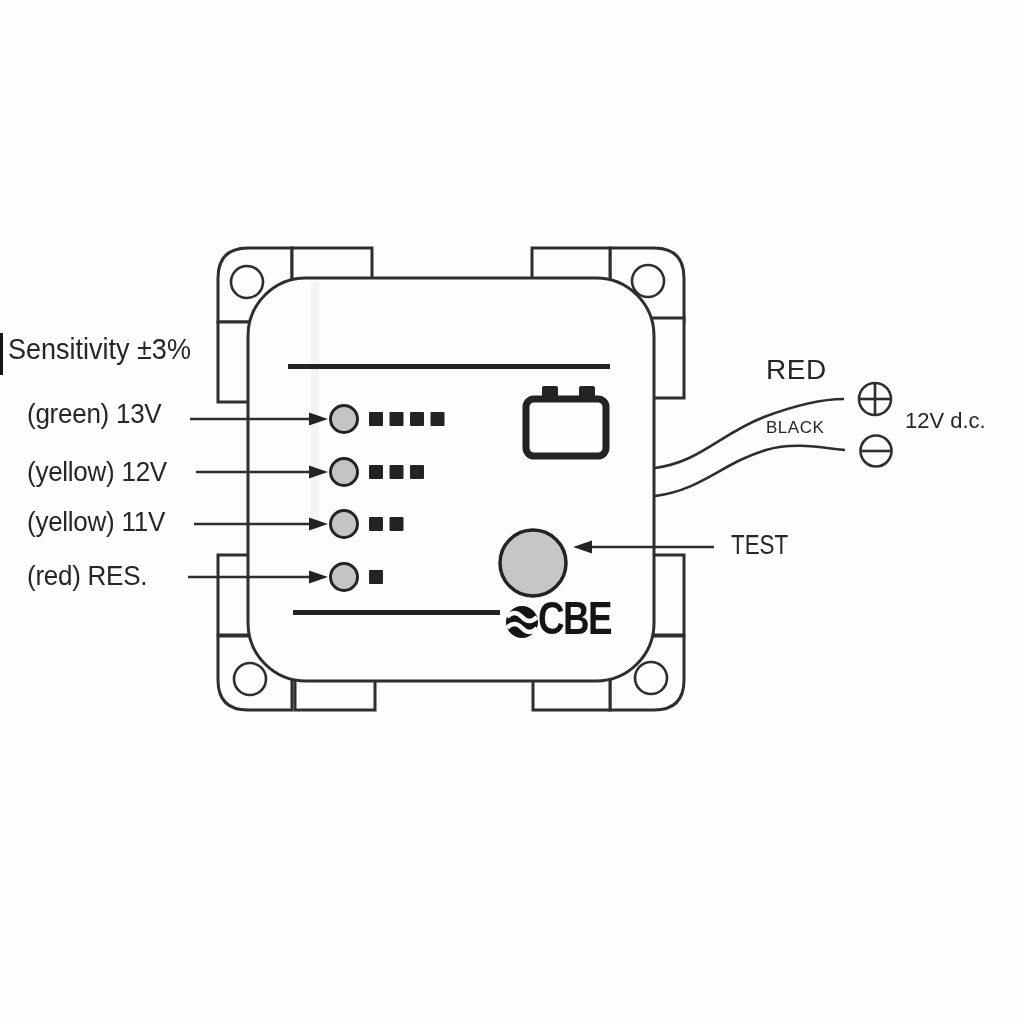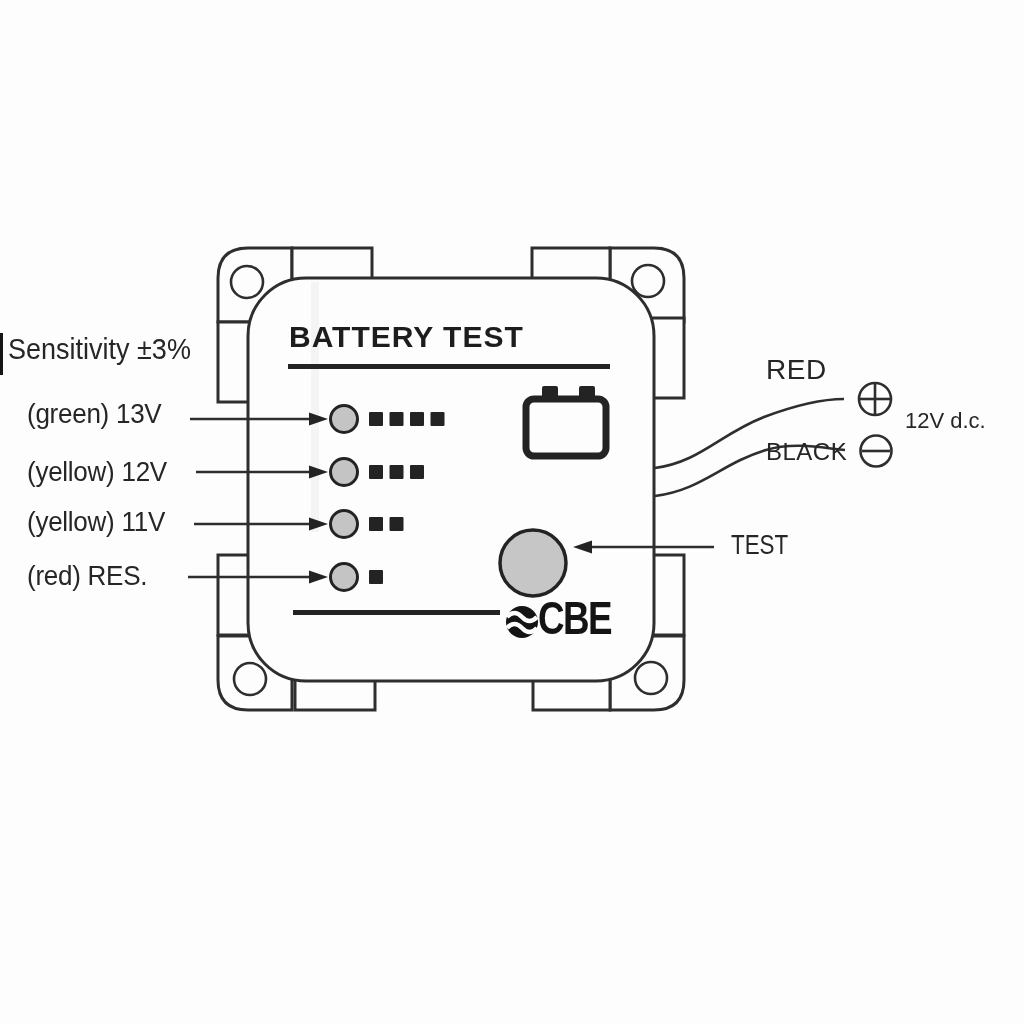--- a/index.html
+++ b/index.html
@@ -7,21 +7,21 @@
     position:relative;width:1024px;height:1024px;background:#fdfdfd;
     font-family:"Liberation Sans", sans-serif;color:#262626;overflow:hidden;
   }
   #art{position:absolute;left:0;top:0;}
   .txt{position:absolute;line-height:1;white-space:nowrap;color:#262626;}
   .sensitivity{left:8px;top:334px;font-size:30px;transform:scaleX(0.9);transform-origin:0 0;}
   .rowlabel{left:27px;font-size:28px;transform:scaleX(0.93);transform-origin:0 0;letter-spacing:-0.3px;}
   .row1{top:400px;} .row2{top:458px;} .row3{top:508px;} .row4{top:562px;}
   .title{left:289px;top:322px;font-size:30px;font-weight:bold;letter-spacing:1px;color:#1d1d1d;}
   .redlbl{left:766px;top:356px;font-size:28px;letter-spacing:0.5px;}
-  .blacklbl{left:766px;top:440px;font-size:24px;letter-spacing:0.5px;}
+  .blacklbl{left:766px;top:419px;font-size:17px;letter-spacing:0.5px;}
   .supply{left:905px;top:410px;font-size:22px;}
   .testann{left:731px;top:531px;font-size:28px;transform:scaleX(0.8);transform-origin:0 0;}
   .cbe{left:538px;top:595px;font-size:46px;font-weight:bold;letter-spacing:-2px;
        transform:scaleX(0.8);transform-origin:0 0;color:#141414;}
   .plate{fill:#fdfdfd;stroke:#2e2e2e;stroke-width:3;}
   .hole{fill:#fdfdfd;stroke:#2e2e2e;stroke-width:2.6;}
   .ink{fill:#232323;}
   .wire{fill:none;stroke:#2e2e2e;stroke-width:2.6;}
 </style>
 </head>
@@ -130,21 +130,20 @@
     </g>
   </svg>
 
   <div class="txt sensitivity">Sensitivity ±3%</div>
 
   <div class="txt rowlabel row1">(green) 13V</div>
   <div class="txt rowlabel row2">(yellow) 12V</div>
   <div class="txt rowlabel row3">(yellow) 11V</div>
   <div class="txt rowlabel row4">(red) RES.</div>
 
-  <div class="txt title">BATTERY TEST</div>
 
   <div class="txt redlbl">RED</div>
   <div class="txt blacklbl">BLACK</div>
   <div class="txt supply">12V d.c.</div>
 
   <div class="txt testann">TEST</div>
 
   <div class="txt cbe">CBE</div>
 </div>
 

